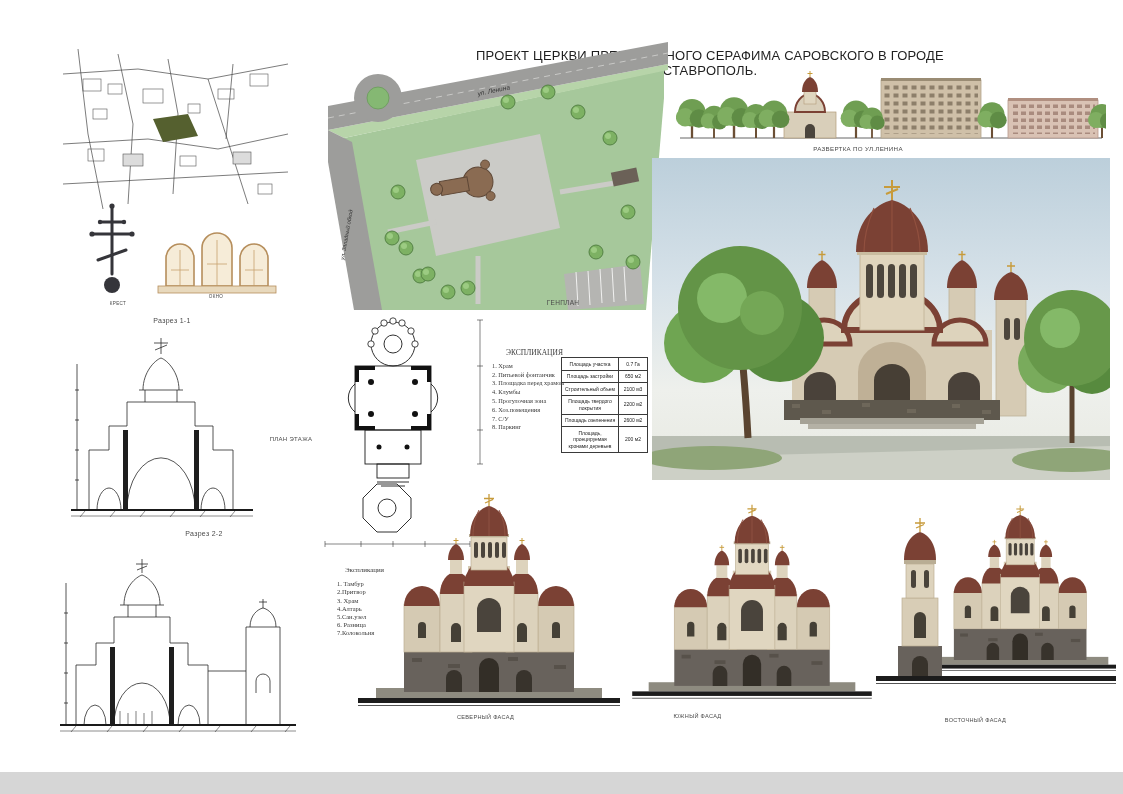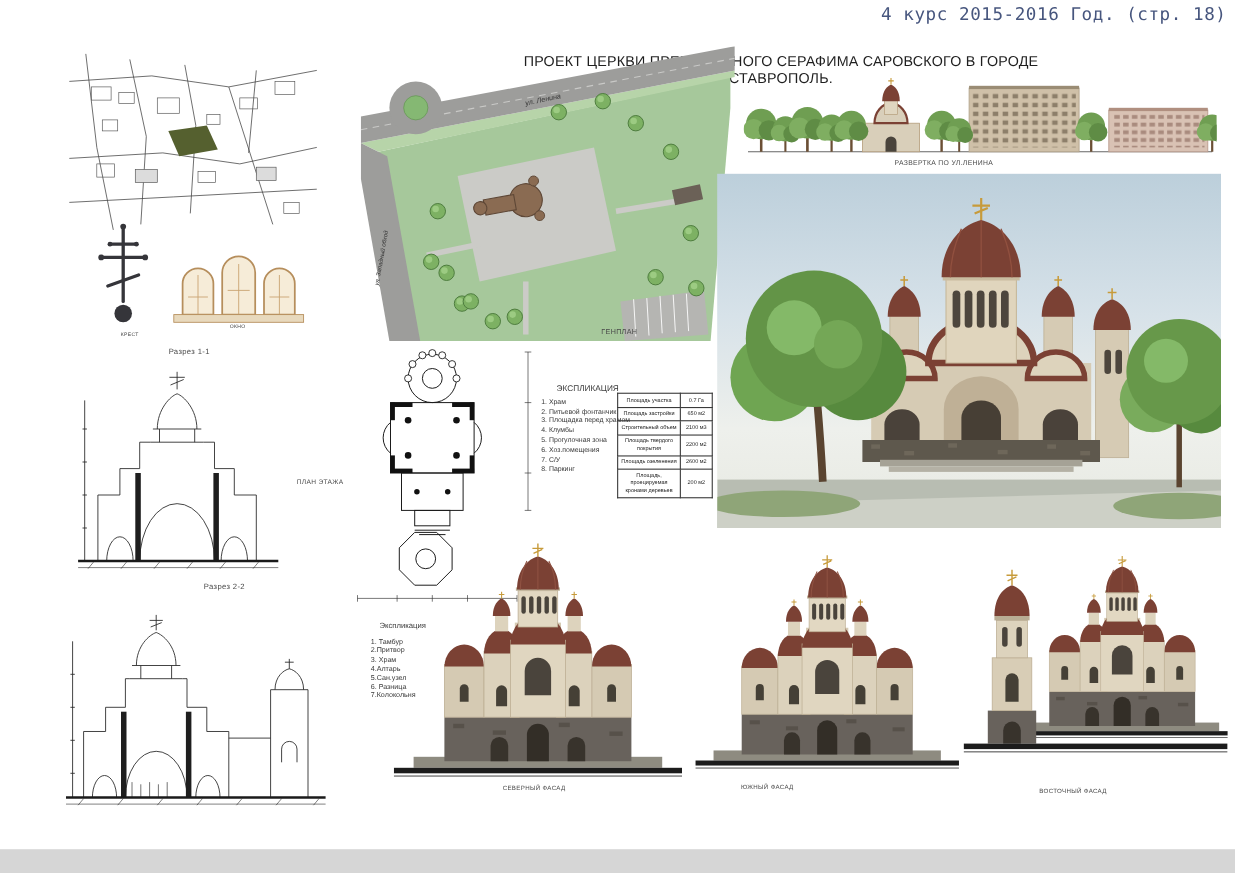--- a/index.html
+++ b/index.html
@@ -5,41 +5,40 @@
   html,body{margin:0;padding:0;}
   #board{position:relative;width:1123px;height:794px;background:#ffffff;overflow:hidden;
          font-family:"Liberation Sans",sans-serif;}
   .abs{position:absolute;}
   .lbl{position:absolute;font-family:"Liberation Sans",sans-serif;color:#4a4a4a;
        text-align:center;letter-spacing:.3px;white-space:nowrap;}
   #hdr{position:absolute;top:3px;right:8px;font-family:"DejaVu Sans Mono",monospace;
        font-size:16px;color:#47567e;letter-spacing:.5px;}
   #ttl{position:absolute;left:460px;top:48px;width:500px;text-align:center;
        font-size:13px;font-weight:500;color:#1f1f1f;letter-spacing:.2px;}
-  .cadlist{position:absolute;font-family:Liberation Sans, sans-serif;color:#3a3a3a;}
+  .cadlist{position:absolute;font-family:Liberation Serif, serif;color:#3a3a3a;}
   .cadlist .t{margin-left:14px;margin-bottom:4px;}
   #expl-site{left:492px;top:349px;width:110px;font-size:6.3px;line-height:8.8px;}
   #expl-site .t{font-size:7.5px;}
   #expl-bld{left:337px;top:566px;width:90px;font-size:6.5px;line-height:8.2px;}
   #expl-bld .t{font-size:7px;margin-left:8px;margin-bottom:6px;}
   #area-tbl{position:absolute;left:561px;top:357px;border-collapse:collapse;}
   #area-tbl td{border:.7px solid #3a3a3a;font-size:5px;line-height:1.3;color:#222;
        padding:2.5px 2px;text-align:center;font-family:"Liberation Sans",sans-serif;}
   #area-tbl td.n{width:52px;} #area-tbl td.v{width:24px;}
   #render{left:652px;top:158px;width:458px;height:322px;overflow:hidden;
        background:linear-gradient(180deg,#bccfdb 0%,#d7e2e9 40%,#eef0ec 72%,#e7e9e1 100%);}
   #bottom-band{position:absolute;left:0;bottom:0;width:1123px;height:22px;background:#d6d6d6;}
   svg{display:block;}
 </style>
 </head>
 <body>
 
 <div id="board">
 
-  <div id="hdr">4 курс 2015-2016 Год. (стр. 18)</div>
 
   <div id="ttl">ПРОЕКТ ЦЕРКВИ ПРЕПОДОБНОГО СЕРАФИМА САРОВСКОГО  В ГОРОДЕ СТАВРОПОЛЬ.</div>
 
   <svg class="abs" style="left:58px;top:44px" width="234" height="170" viewBox="0 0 234 170">
     <g stroke="#444" stroke-width="0.7" fill="none">
       <path d="M5,30 L80,25 L150,35 L230,20"></path>
       <path d="M20,5 L30,90 L45,165"></path>
       <path d="M60,10 L75,80 L70,160"></path>
       <path d="M110,15 L120,70 L115,150"></path>
       <path d="M5,100 L90,95 L160,105 L230,90"></path>

